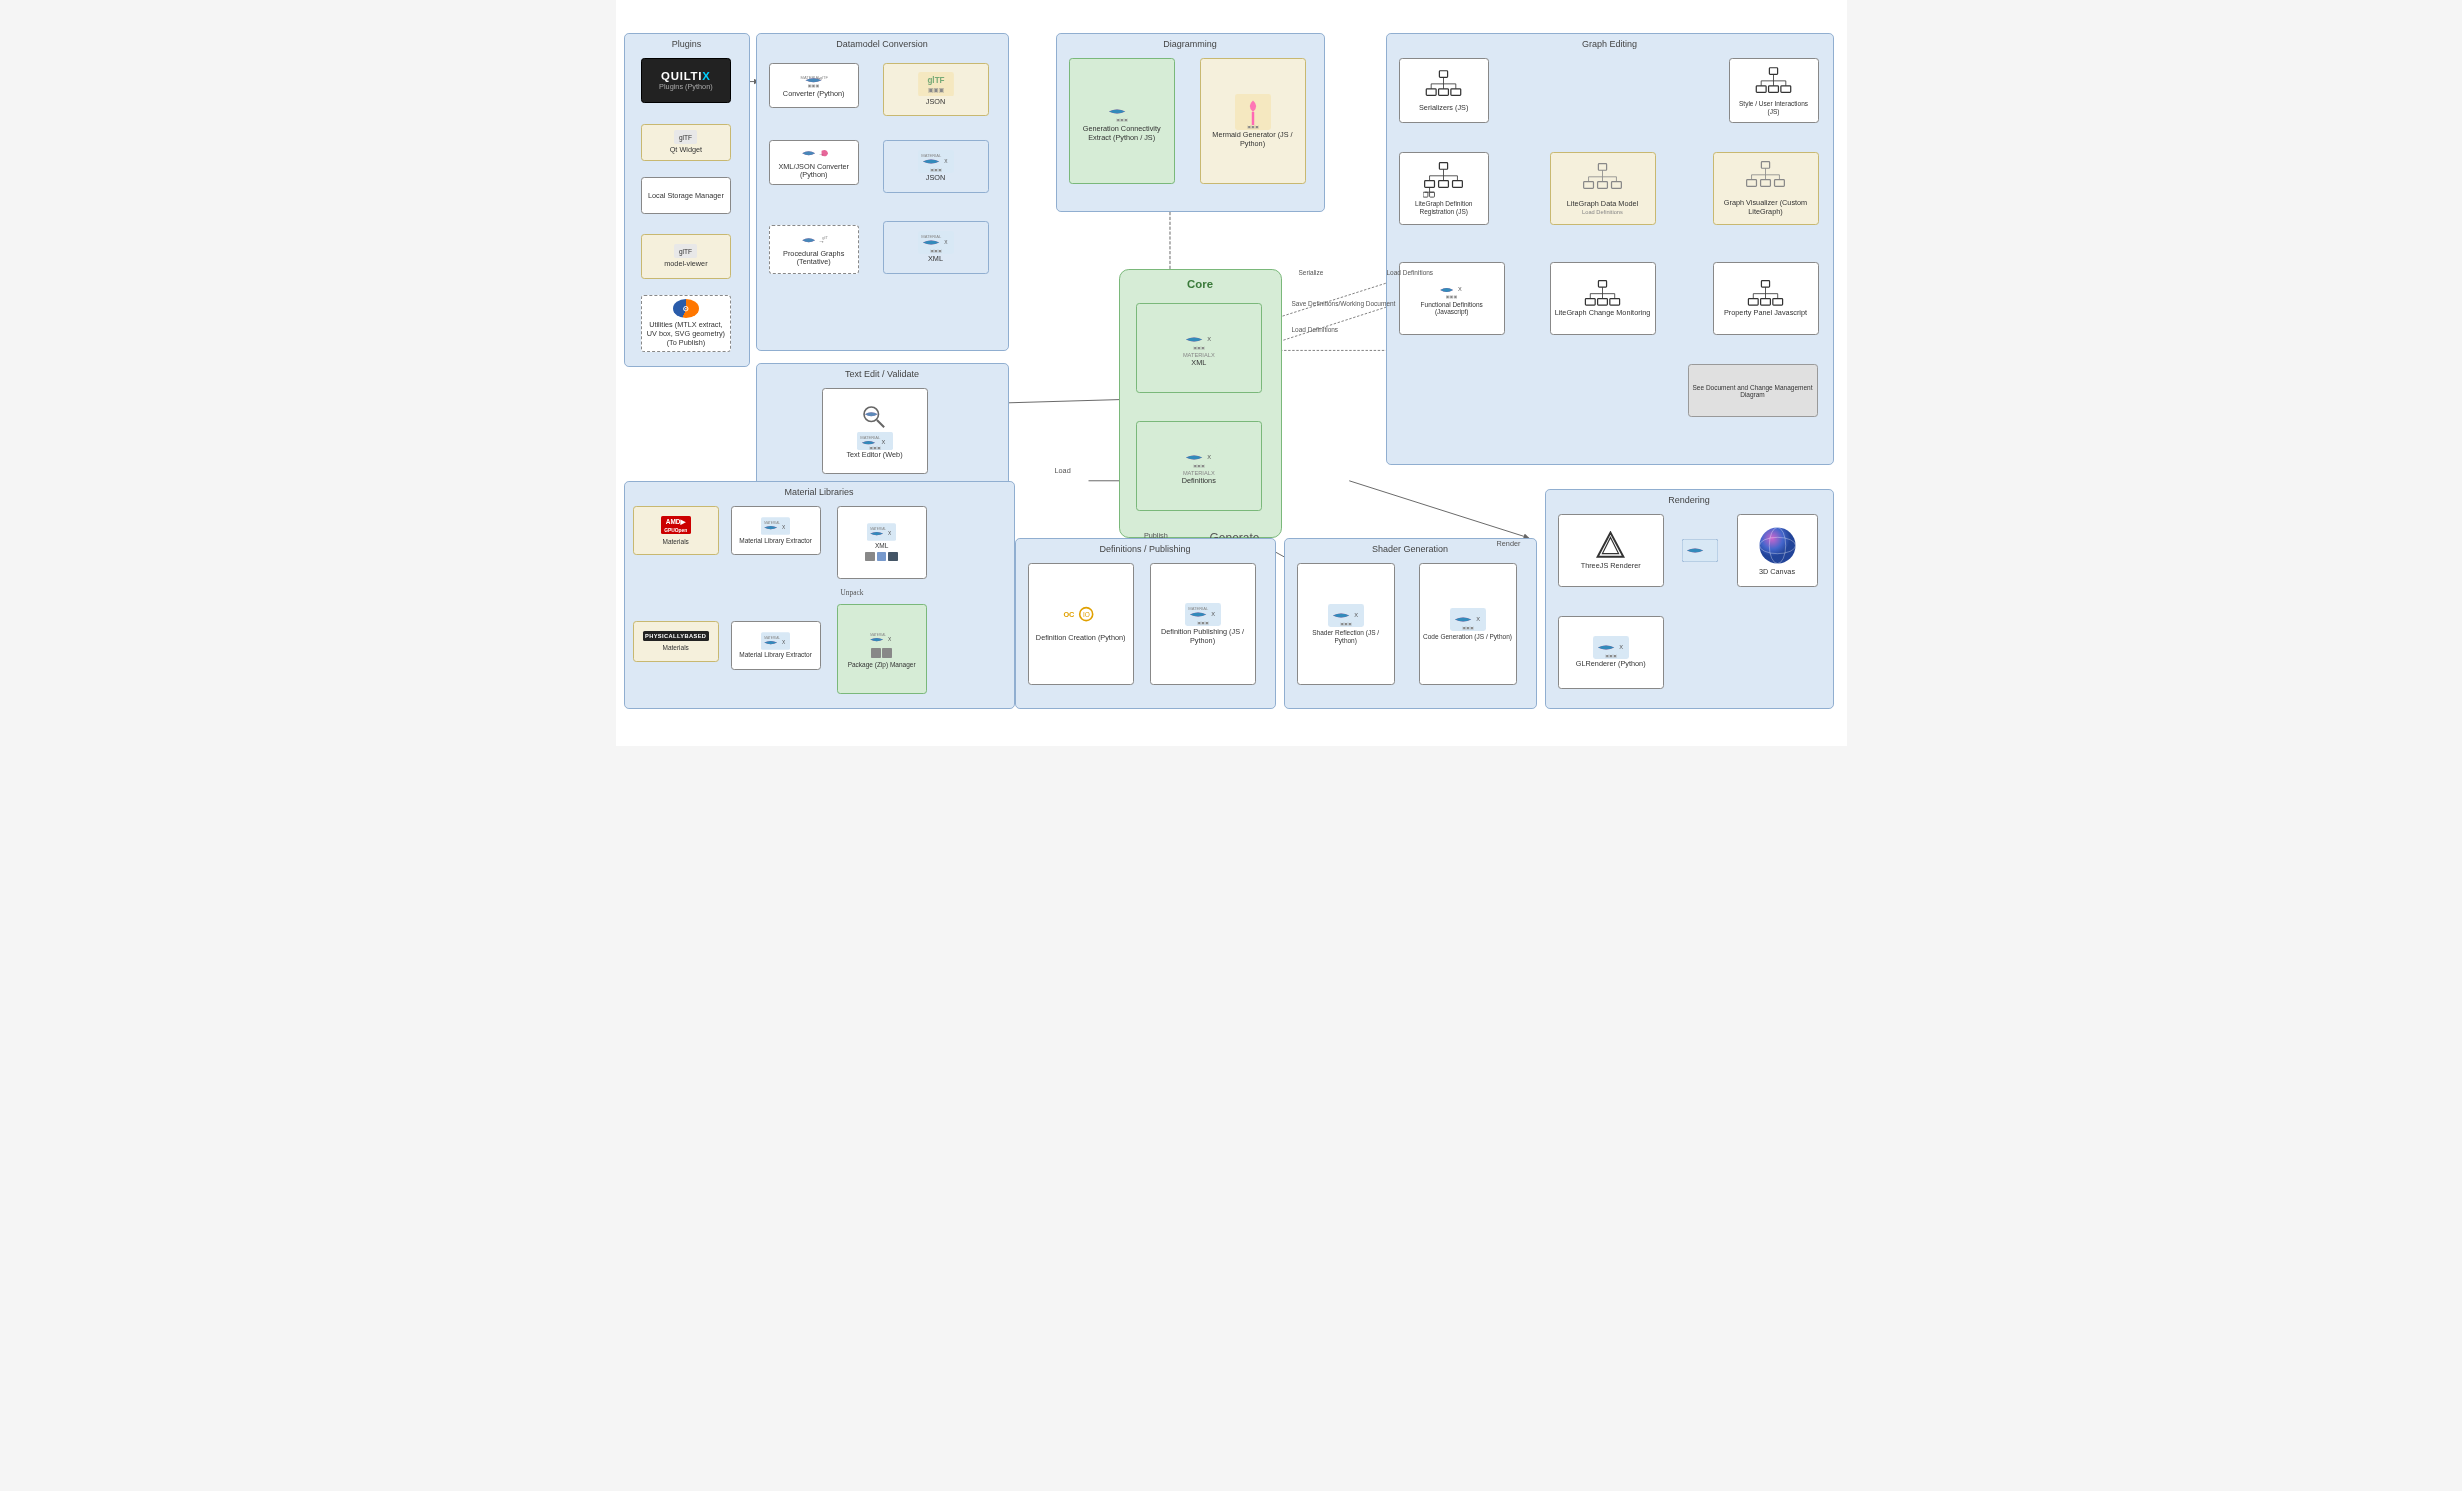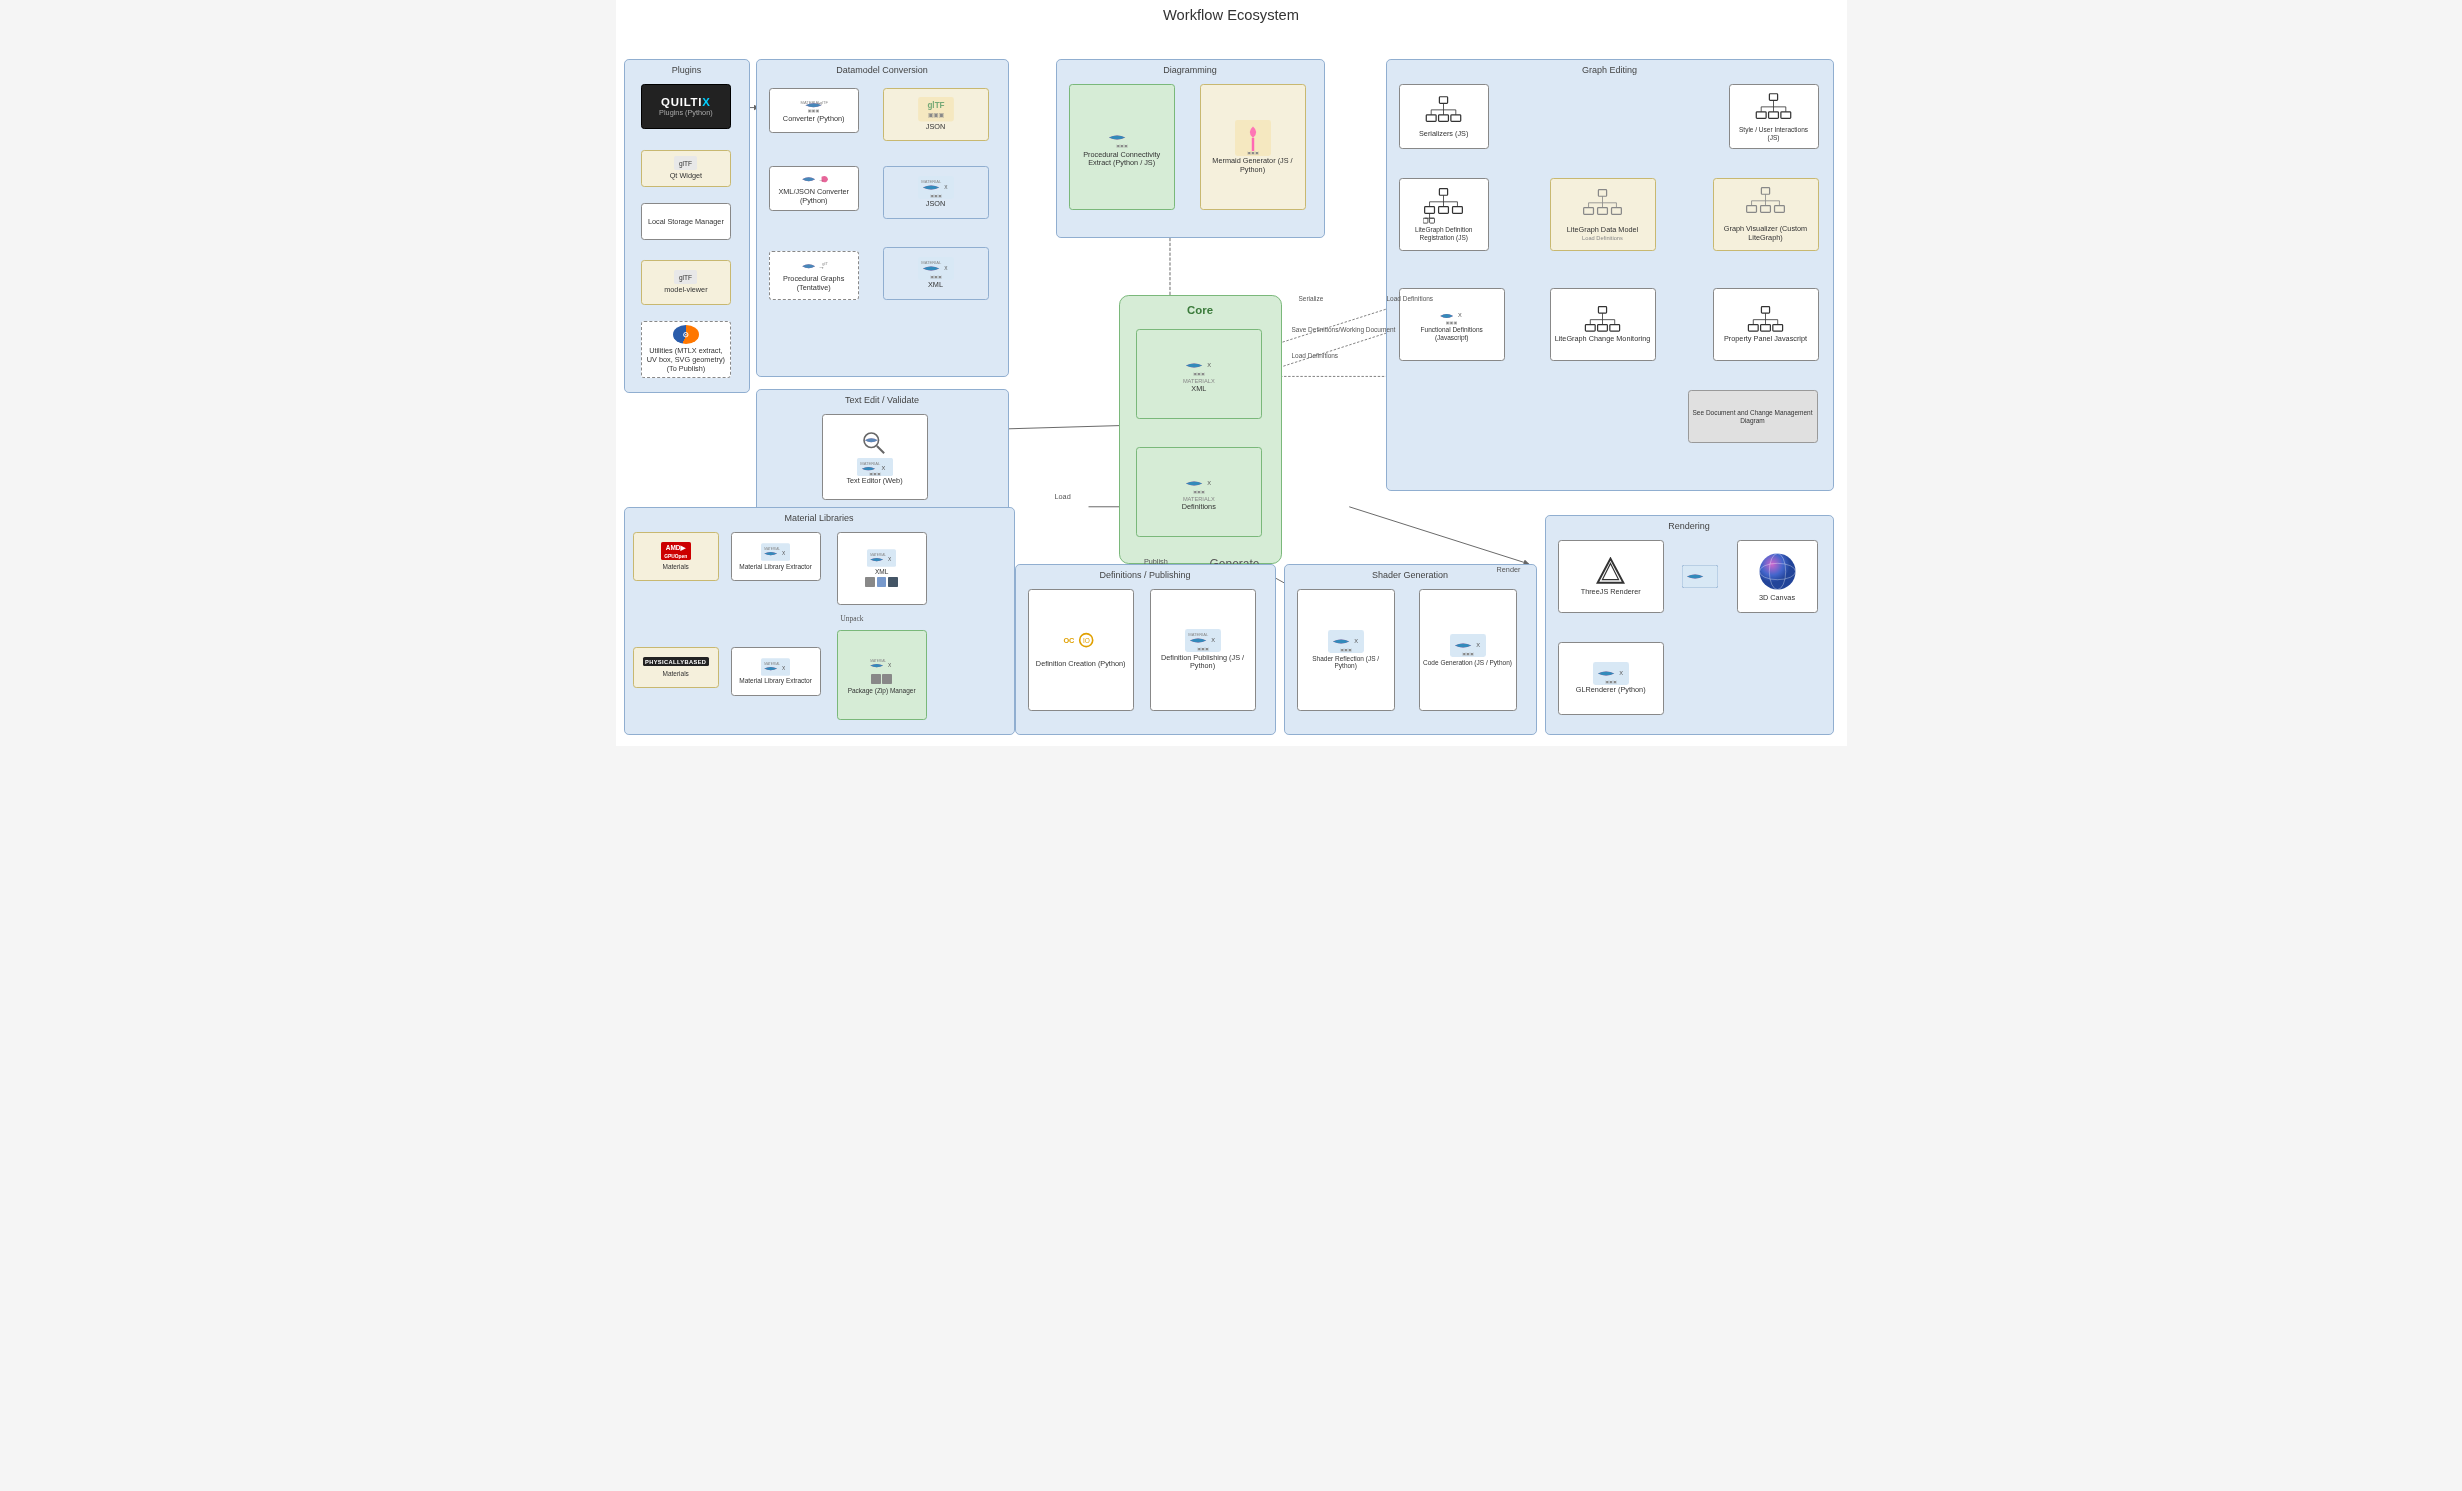--- a/index.html
+++ b/index.html
@@ -112,21 +112,20 @@
       display: flex; gap: 1.6px; margin: 1.6px auto;
     }
     .swatch {
       width: 9.8px; height: 9.8px; border-radius: 0.8px;
     }
   </style>
 </head>
 <body>
 
 <div class="canvas">
-  <div class="page-title">Workflow Ecosystem</div>
 
   <div class="diagram-area">
 
     <svg class="arrows-svg" viewBox="0 0 1511 870" width="1231" height="709">
 
       <line x1="82" y1="100" x2="175" y2="100" stroke="#666" stroke-width="1.2" marker-end="url(#arr)"></line>
 
       <line x1="82" y1="220" x2="82" y2="265" stroke="#666" stroke-width="1.2" marker-end="url(#arr)"></line>
 
       <line x1="82" y1="320" x2="82" y2="360" stroke="#666" stroke-width="1.2" marker-end="url(#arr)"></line>
@@ -284,21 +283,21 @@
     <div class="section section-blue" style="left:440px; top:33px; width:269px; height:179px;">
       <span class="section-label">Diagramming</span>
 
       <div class="node" style="left:12.2px; top:24.4px; width:106px; height:126px; background:#d6ecd6; border-color:#7ab87a;">
         <svg width="36" height="23" viewBox="0 0 44 28" style="font-size:11px">
           <rect width="44" height="28" rx="3" fill="#d6ecd6"></rect>
           <path d="M6,14 Q16,9 26,14 Q16,19 6,14Z" fill="#e04080" opacity="0.9"></path>
           <path d="M6,14 Q16,19 26,14 Q16,9 6,14Z" fill="#2090c0" opacity="0.9"></path>
           <text x="22" y="26" font-size="5" fill="#888" text-anchor="middle">▣▣▣</text>
         </svg>
-        <span class="node-label">Procedural Connectivity Extract (Python / JS)</span>
+        <span class="node-label">Generation Connectivity Extract (Python / JS)</span>
       </div>
 
       <div class="node node-yellow" style="left:143px; top:24.4px; width:106px; height:126px;">
         <svg width="36" height="36" viewBox="0 0 44 44" style="font-size:11px">
           <rect width="44" height="44" rx="3" fill="#f5e8c0"></rect>
 
           <path d="M22,8 Q30,15 22,22 Q14,15 22,8Z" fill="#ff69b4" opacity="0.9"></path>
           <line x1="22" y1="22" x2="22" y2="38" stroke="#ff69b4" stroke-width="3"></line>
           <text x="22" y="42" font-size="5" fill="#888" text-anchor="middle">▣▣▣</text>
         </svg>

